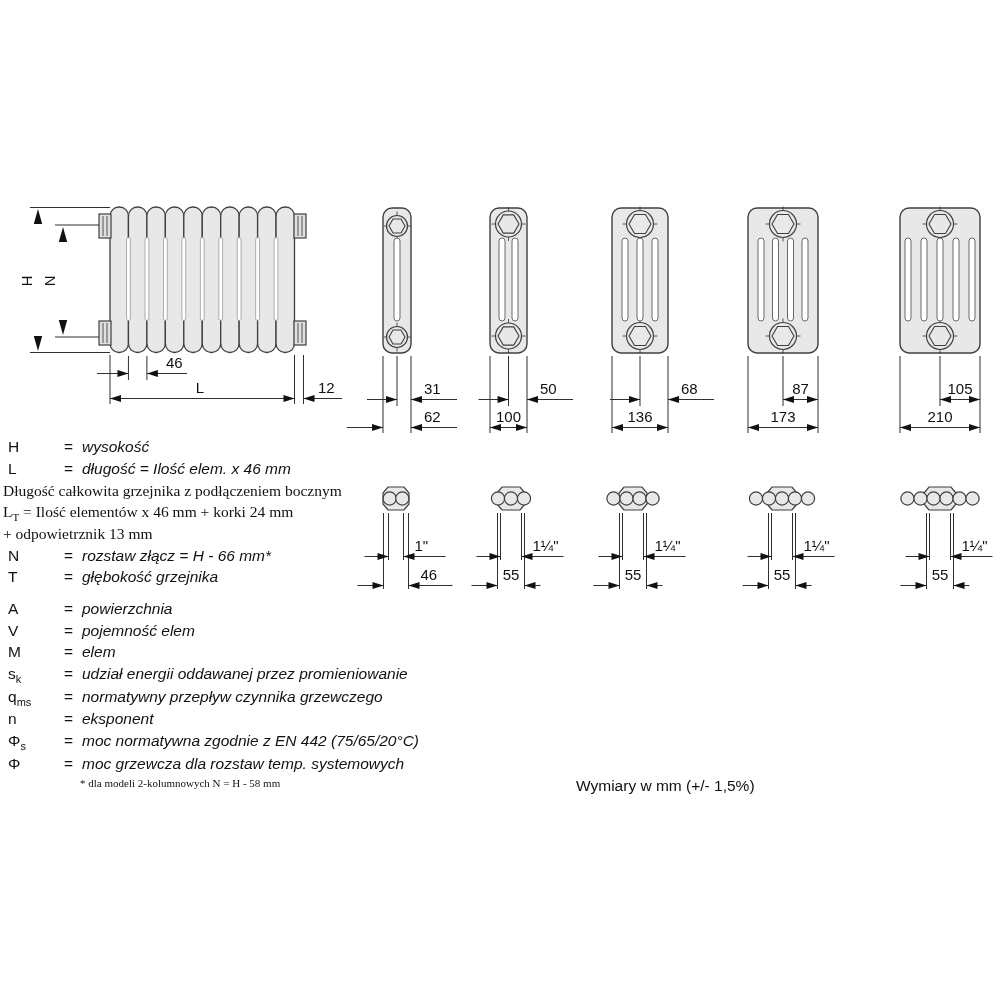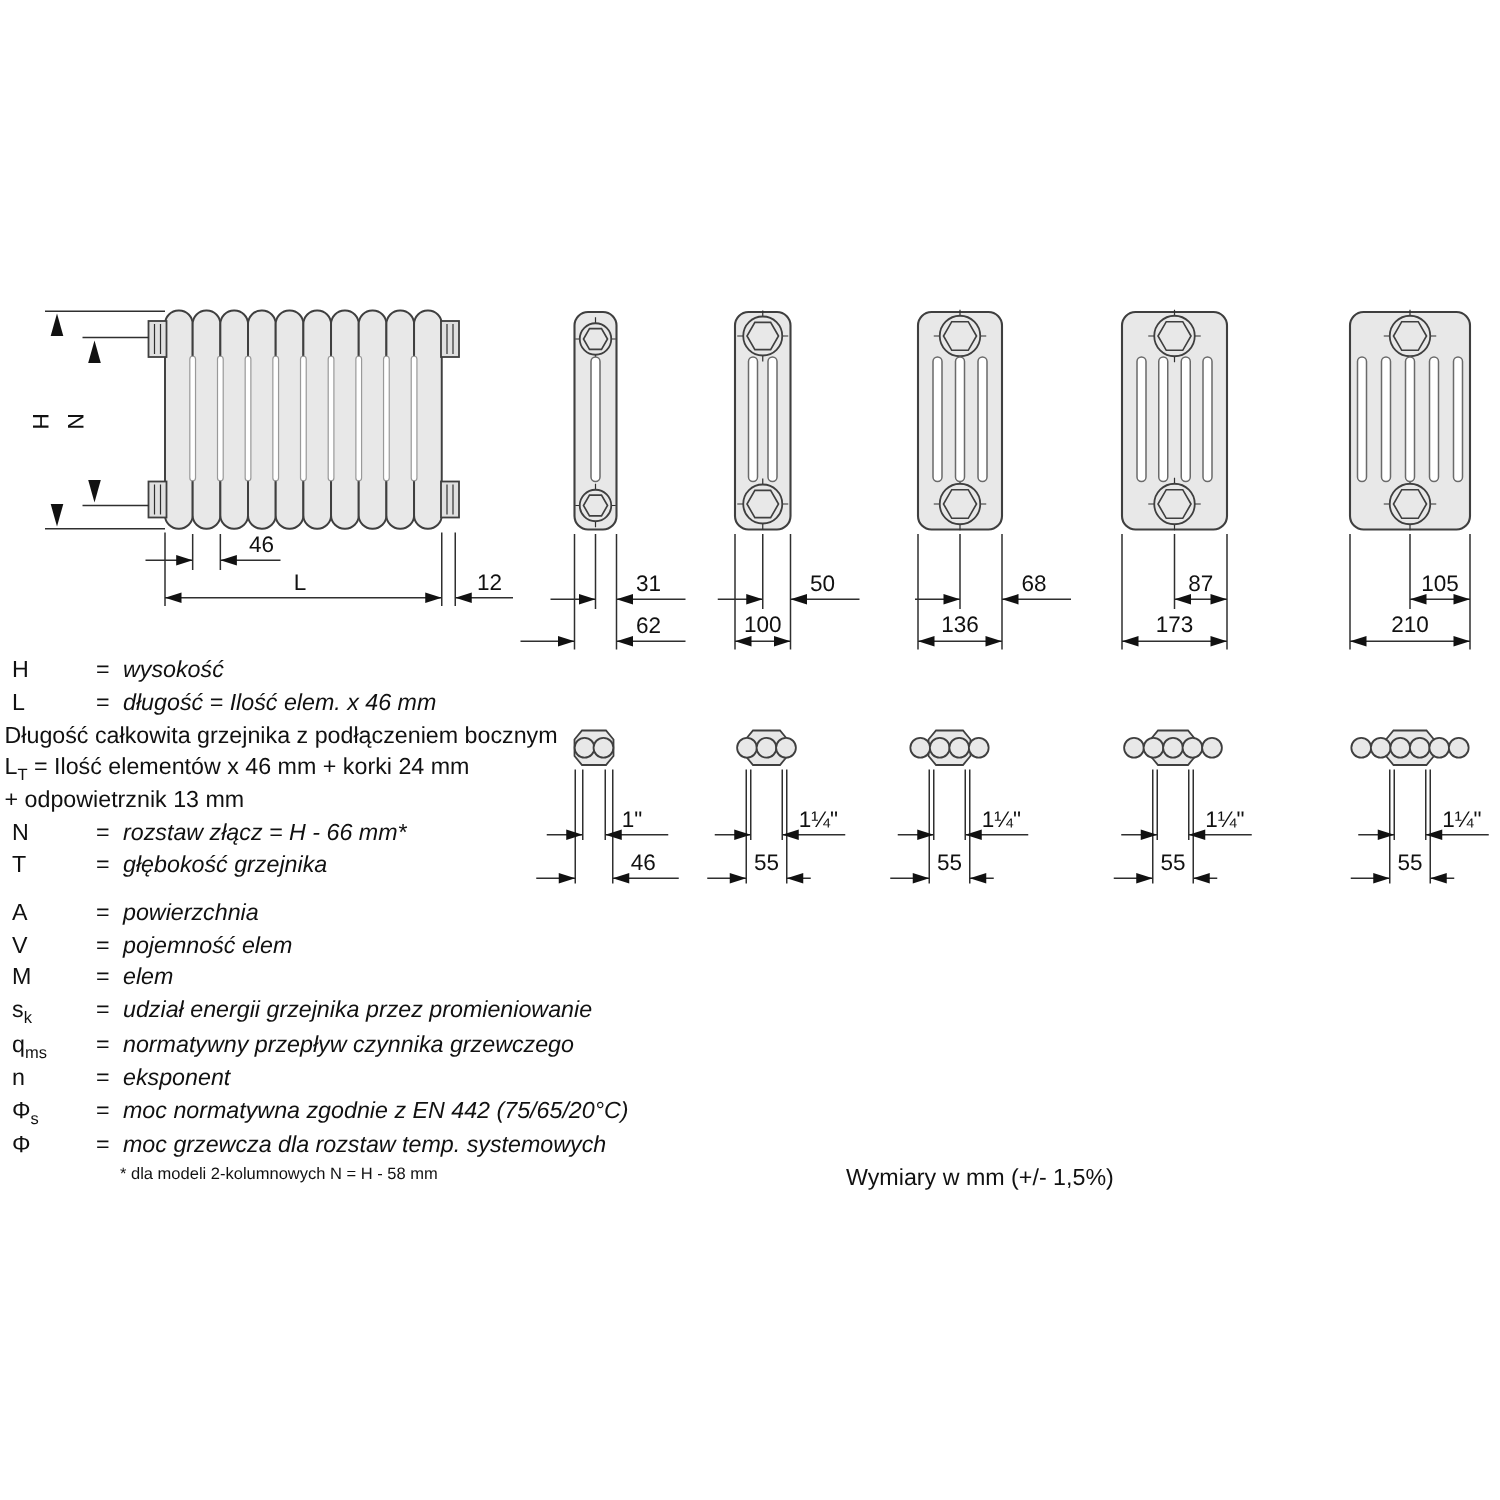--- a/index.html
+++ b/index.html
@@ -3,23 +3,23 @@
 <meta charset="utf-8">
 <style>
   html,body{margin:0;padding:0;background:#fff;}
   #page{position:relative;width:1000px;height:1000px;background:#ffffff;overflow:hidden;
         font-family:"Liberation Sans", sans-serif;color:#111;}
   svg text{font-family:"Liberation Sans", sans-serif;fill:#111;}
   .lrow{position:absolute;left:0;width:560px;height:22px;font-size:15.5px;white-space:nowrap;}
   .lsym{position:absolute;left:8px;}
   .leq{position:absolute;left:64px;}
   .ltxt{position:absolute;left:82px;font-style:italic;}
-  .lfree{position:absolute;white-space:nowrap;}
+  .lfree{position:absolute;white-space:nowrap;font-family:Liberation Serif, serif;}
   sub{font-size:11px;}
-  #footnote{position:absolute;left:564px;top:777px;font-size:15.5px;}
+  #footnote{position:absolute;left:576px;top:777px;font-size:15.5px;}
 </style>
 </head>
 <body>
 
 <div id="page">
 
   <svg id="drawing" width="1000" height="620" viewBox="0 0 1000 620" style="position:absolute;left:0;top:0;">
       <g>
         <rect x="110" y="207" width="18.45" height="145.5" rx="9" fill="#e8e8e8" stroke="#3f3f3f" stroke-width="1.3"></rect>
         <rect x="128.45" y="207" width="18.45" height="145.5" rx="9" fill="#e8e8e8" stroke="#3f3f3f" stroke-width="1.3"></rect>
@@ -356,21 +356,21 @@
     <span class="ltxt">pojemność elem</span>
   </div>
   <div class="lrow" style="top:643px">
     <span class="lsym"><span>M</span><sub></sub></span>
     <span class="leq">=</span>
     <span class="ltxt">elem</span>
   </div>
   <div class="lrow" style="top:665px">
     <span class="lsym"><span>s</span><sub>k</sub></span>
     <span class="leq">=</span>
-    <span class="ltxt">udział energii grzejnika przez promieniowanie</span>
+    <span class="ltxt">udział energii oddawanej przez promieniowanie</span>
   </div>
   <div class="lrow" style="top:688px">
     <span class="lsym"><span>q</span><sub>ms</sub></span>
     <span class="leq">=</span>
     <span class="ltxt">normatywny przepływ czynnika grzewczego</span>
   </div>
   <div class="lrow" style="top:710px">
     <span class="lsym"><span>n</span><sub></sub></span>
     <span class="leq">=</span>
     <span class="ltxt">eksponent</span>

